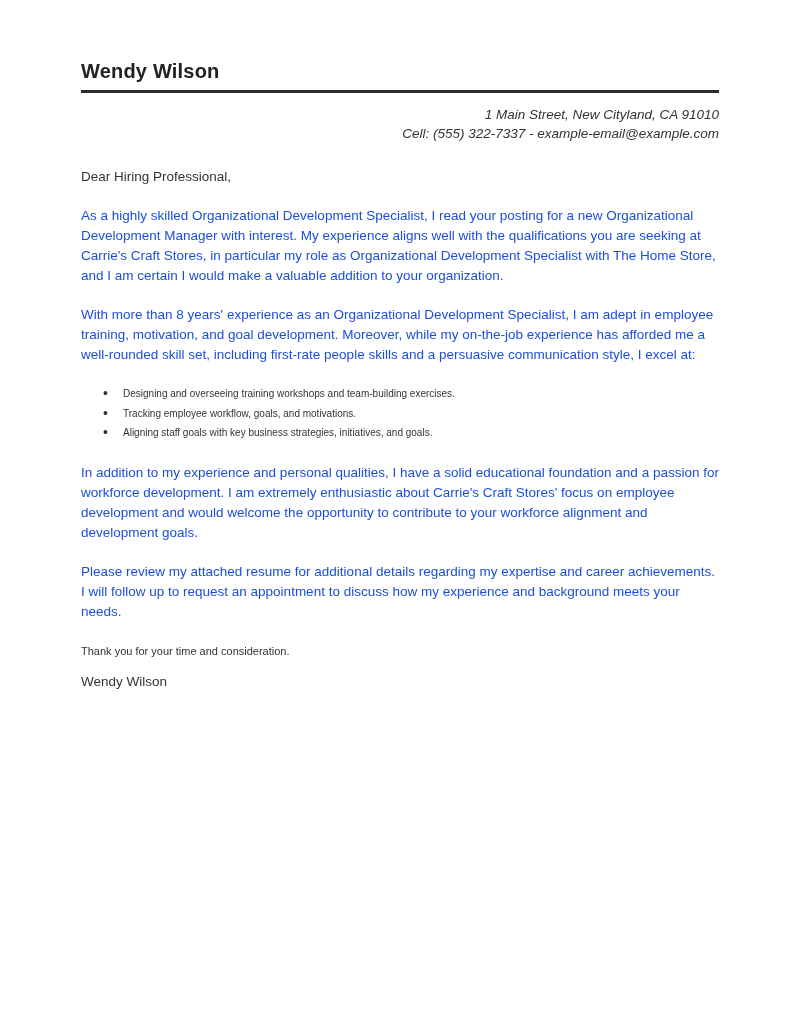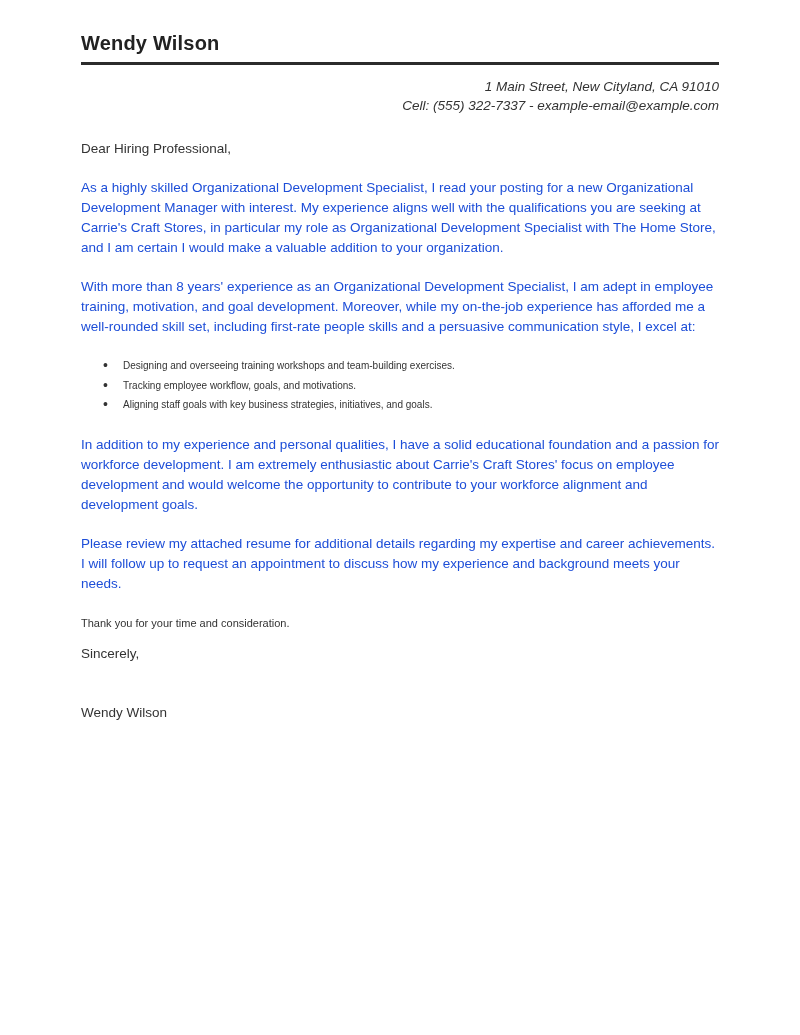--- a/index.html
+++ b/index.html
@@ -5,21 +5,21 @@
   * { margin: 0; padding: 0; box-sizing: border-box; }
   html, body {
     background: #ffffff;
     font-family: "Liberation Sans", "DejaVu Sans", sans-serif;
     color: #333333;
   }
   .page {
     width: 800px;
     height: 1035px;
     background: #ffffff;
-    padding: 32px 81px 0 81px;
+    padding: 60px 81px 0 81px;
     position: relative;
     overflow: hidden;
   }
   .name-heading {
     font-size: 20px;
     font-weight: bold;
     color: #222222;
     letter-spacing: 0.2px;
     margin-bottom: 7px;
   }
@@ -107,17 +107,16 @@
     <li>Tracking employee workflow, goals, and motivations.</li>
     <li>Aligning staff goals with key business strategies, initiatives, and goals.</li>
   </ul>
 
   <div class="para">In addition to my experience and personal qualities, I have a solid educational foundation and a passion for workforce development. I am extremely enthusiastic about Carrie's Craft Stores' focus on employee development and would welcome the opportunity to contribute to your workforce alignment and development goals.</div>
 
   <div class="para">Please review my attached resume for additional details regarding my expertise and career achievements. I will follow up to request an appointment to discuss how my experience and background meets your needs.</div>
 
   <div class="thanks">Thank you for your time and consideration.</div>
 
-  <div class="closing">Sincerely,</div>
 
   <div class="signature">Wendy Wilson</div>
 
 </div>
 
 </body></html>

